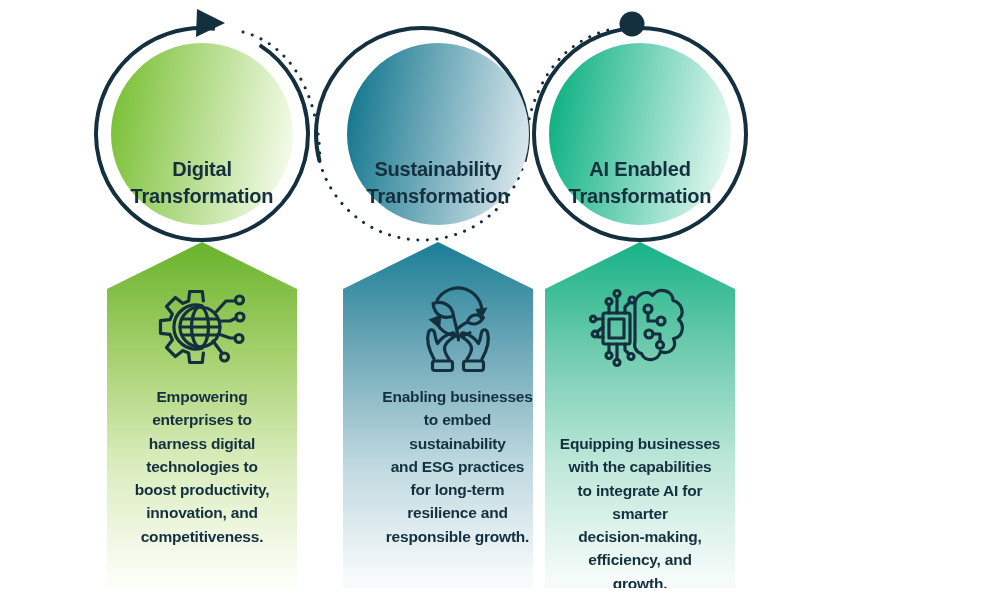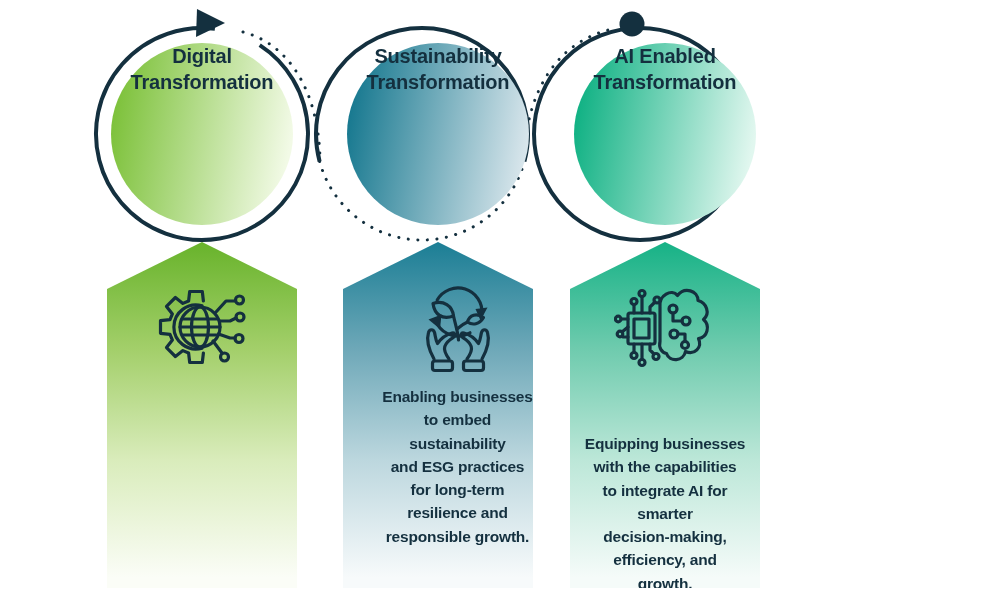--- a/index.html
+++ b/index.html
@@ -2,24 +2,24 @@
 <html><head>
 <meta charset="utf-8">
 <style>
   html,body{margin:0;padding:0;background:#ffffff;}
   .stage{
     position:relative;width:997px;height:602px;background:#ffffff;overflow:hidden;
     font-family:"Liberation Sans",sans-serif;color:#14303f;
   }
   .rings{position:absolute;left:0;top:0;pointer-events:none;}
   .col{position:absolute;top:0;width:190px;height:602px;}
-  .col.c1{left:107px;} .col.c2{left:343px;} .col.c3{left:570px;}
+  .col.c1{left:107px;} .col.c2{left:343px;} .col.c3{left:545px;}
   .circle-fill{
     position:absolute;top:43px;left:4px;width:182px;height:182px;border-radius:50%;
-    display:flex;align-items:flex-start;justify-content:center;text-align:center;
+    display:flex;align-items:flex-end;justify-content:center;text-align:center;
     padding-bottom:16px;box-sizing:border-box;
   }
   .circle-title{
     font-size:20px;font-weight:700;line-height:1.32;white-space:pre-line;
     color:#14303f;letter-spacing:-0.2px;
   }
   .banner{
     position:absolute;left:0;top:242px;width:190px;height:346px;
     clip-path:polygon(50% 0%,100% 13.6%,100% 100%,0% 100%,0% 13.6%);
     display:flex;flex-direction:column;align-items:center;
@@ -74,20 +74,27 @@
         <path class="stroke" d="M 30.5 39 H 65.5 M 28 47 H 68 M 30.5 55 H 65.5"></path>
         <path class="stroke" d="M 64 32 L 74 21 H 83"></path>
         <circle class="stroke" cx="87.5" cy="20" r="4"></circle>
         <path class="stroke" d="M 67.5 41 H 78 L 84 38"></path>
         <circle class="stroke" cx="88" cy="37" r="4"></circle>
         <path class="stroke" d="M 66.5 54 L 78 58 H 83"></path>
         <circle class="stroke" cx="87" cy="58.5" r="4"></circle>
         <path class="stroke" d="M 61 61 L 70 73"></path>
         <circle class="stroke" cx="72.5" cy="77" r="4"></circle>
       </svg>
+      <div class="banner-desc">Empowering
+enterprises to
+harness digital
+technologies to
+boost productivity,
+innovation, and
+competitiveness.</div>
     </div>
   </div>
 
   <div class="col c2">
     <div class="circle-fill" style="background: linear-gradient(100deg, rgb(22, 120, 143) 6%, rgb(215, 229, 235) 92%);">
       <div class="circle-title">Sustainability
 Transformation</div>
     </div>
     <div class="banner" style="background: linear-gradient(rgb(27, 126, 149) 0%, rgb(110, 168, 184) 31%, rgb(188, 215, 222) 63%, rgb(247, 250, 251) 97%); padding-left: 39px;">
       <svg class="banner-icon" width="102" height="95" viewBox="0 0 100 95">

